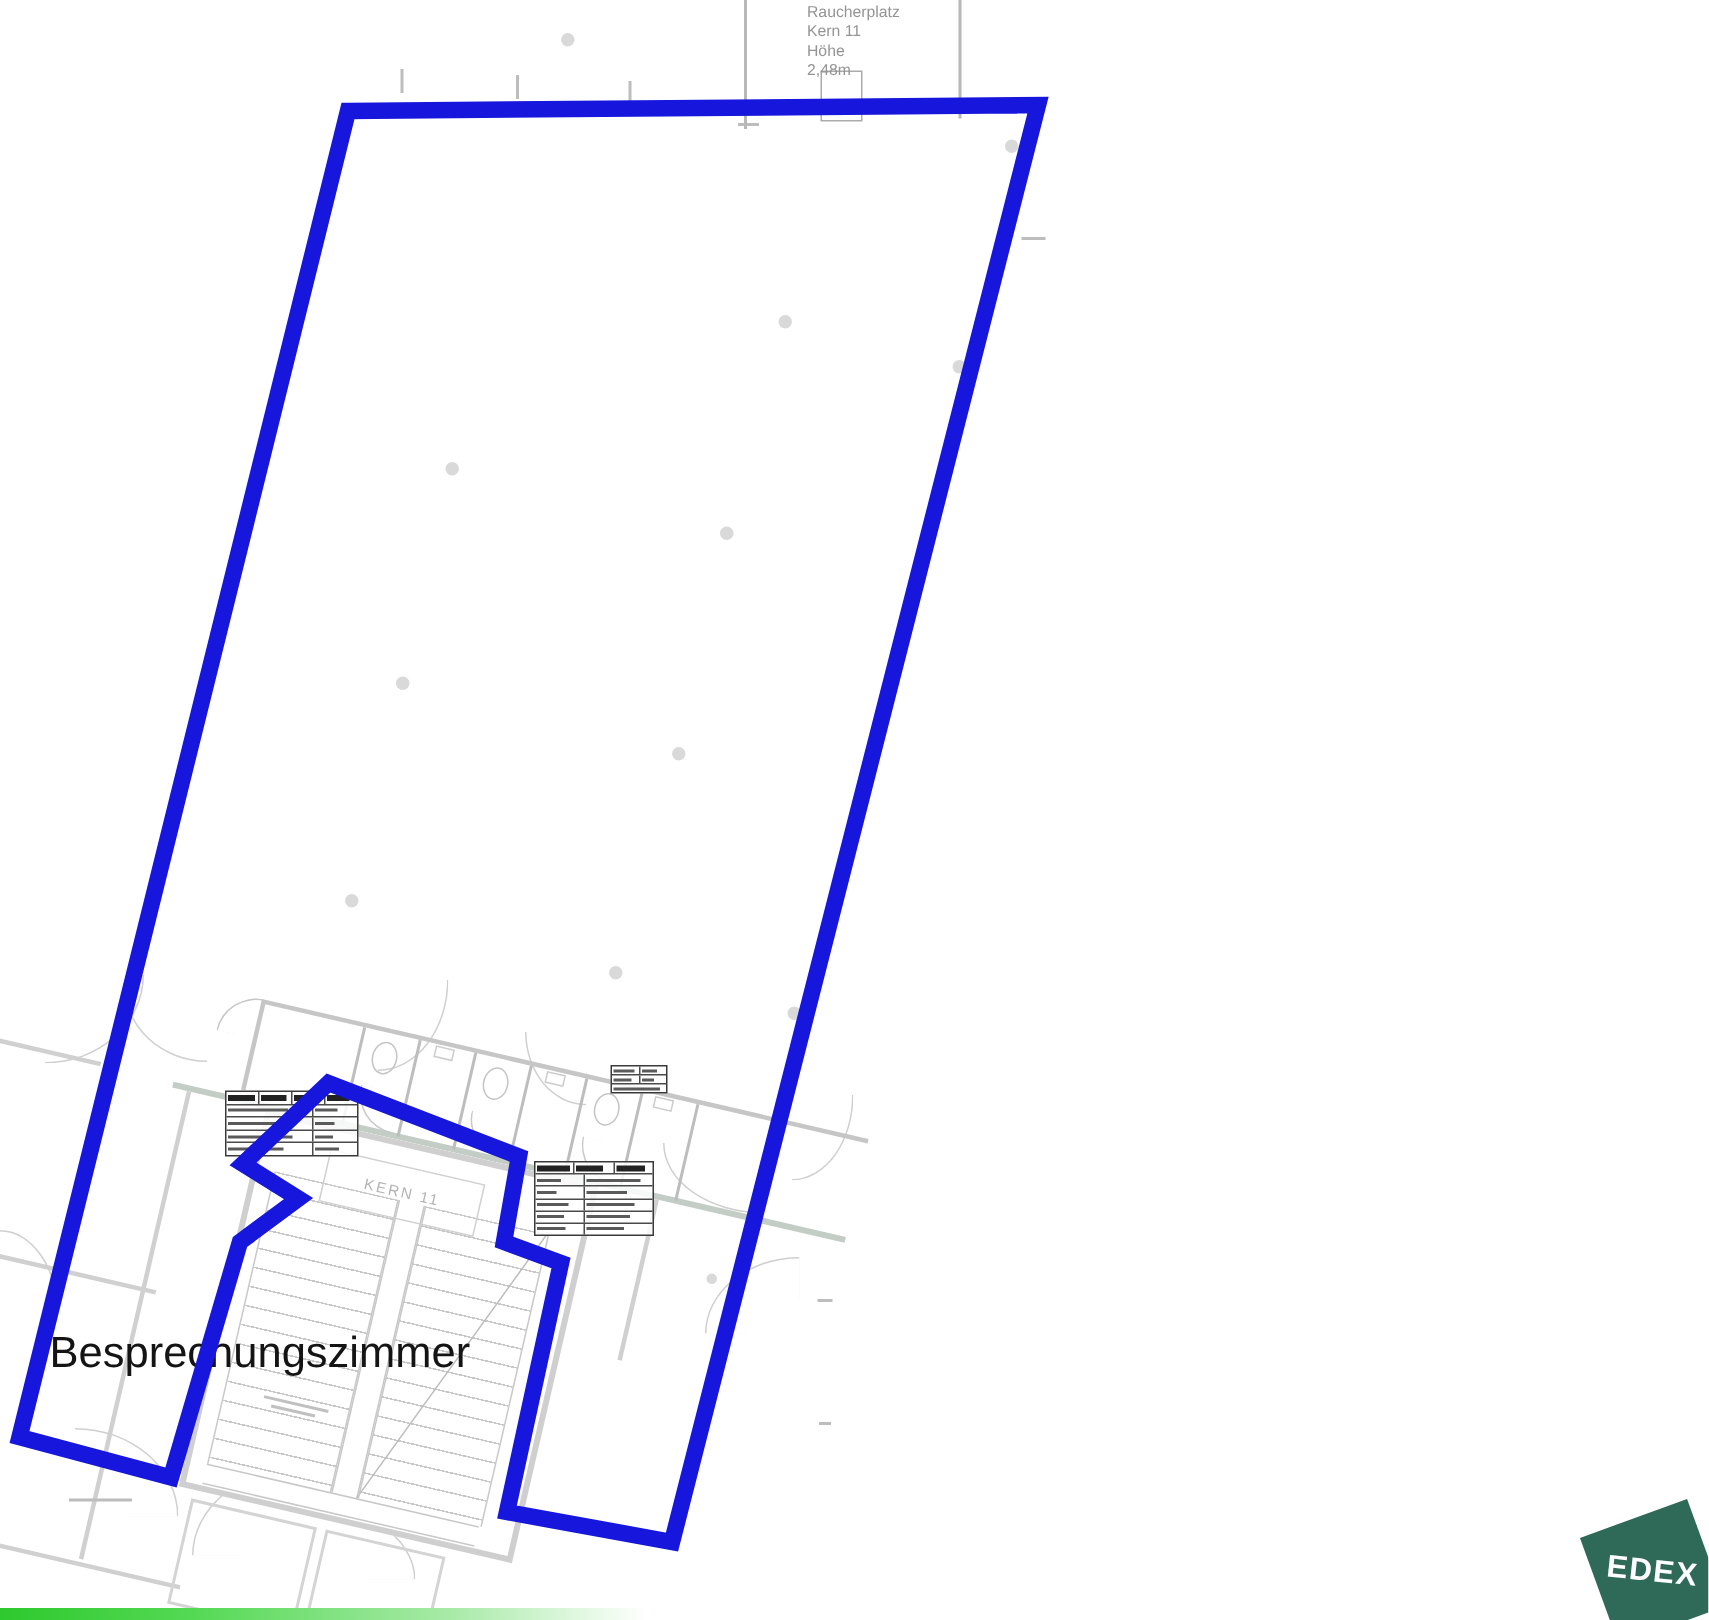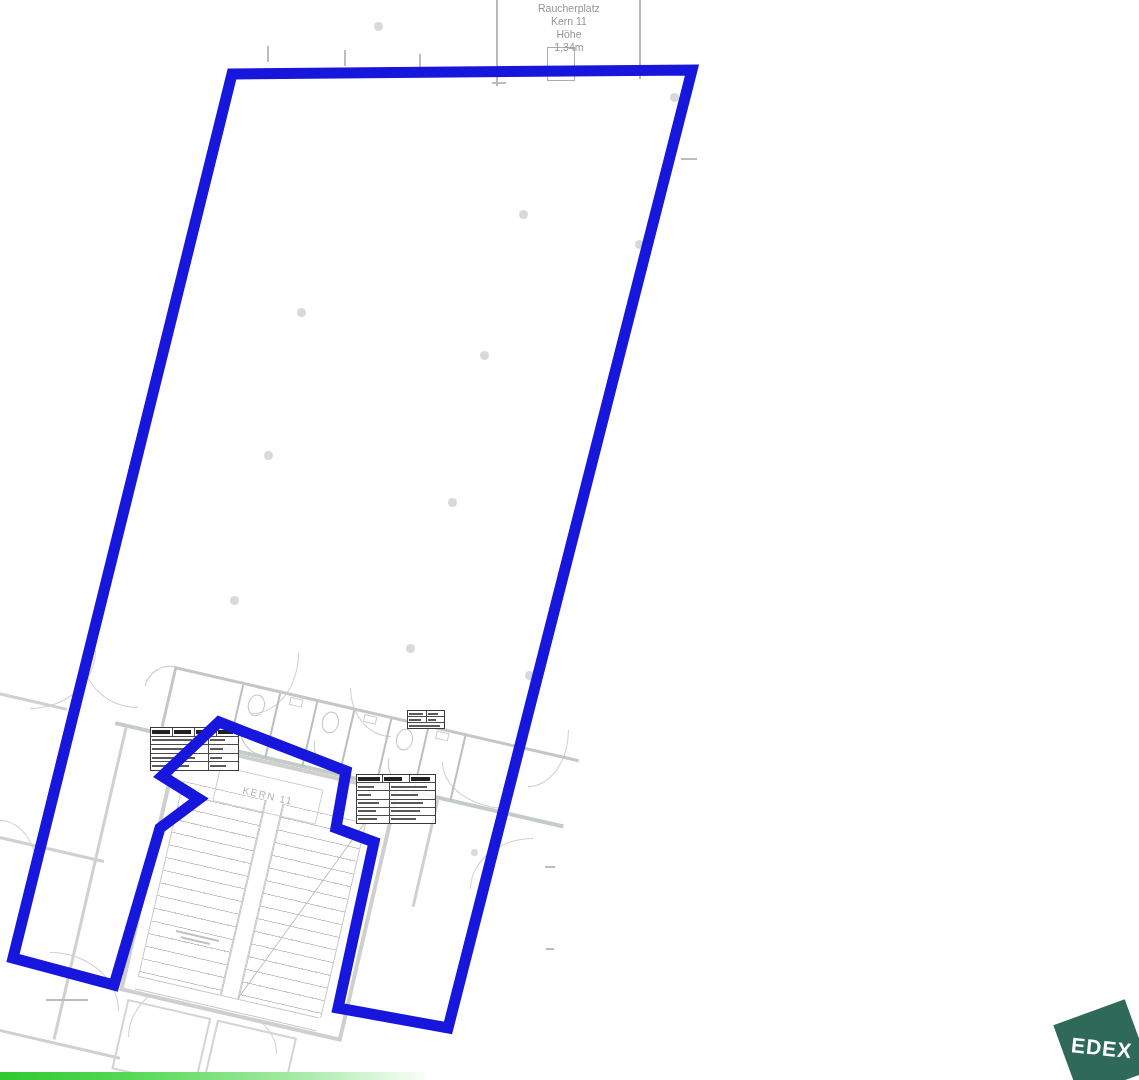--- a/index.html
+++ b/index.html
@@ -41,21 +41,21 @@
   .grid-dot{position:absolute;width:9px;height:9px;border-radius:50%;background:#d2d2d2;opacity:.85;}
   .tick-v{position:absolute;width:2px;background:#bdbdbd;}
   .tick-h{position:absolute;height:2px;background:#bdbdbd;}
   .arc{position:absolute;}
   .arc.br{border-right:1px solid #cfcfcf;border-bottom:1px solid #cfcfcf;border-bottom-right-radius:100%;}
   .arc.bl{border-left:1px solid #cfcfcf;border-bottom:1px solid #cfcfcf;border-bottom-left-radius:100%;}
   .arc.tr{border-right:1px solid #cfcfcf;border-top:1px solid #cfcfcf;border-top-right-radius:100%;}
   .arc.tl{border-left:1px solid #cfcfcf;border-top:1px solid #cfcfcf;border-top-left-radius:100%;}
 
   
-  #raucher-note{position:absolute;left:538px;top:2px;color:#949494;font-size:10.5px;line-height:13px;z-index:3;text-align:center;}
+  #raucher-note{position:absolute;left:538px;top:2px;color:#949494;font-size:10.5px;line-height:13px;z-index:3;}
   .raucher-wall{position:absolute;width:2px;background:#b8b8b8;}
   #raucher-bracket{position:absolute;left:547px;top:47px;width:26px;height:32px;border:1px solid #ababab;}
 
   
   .stamp-table{position:absolute;border:1px solid #3a3a3a;background:rgba(255,255,255,.85);z-index:5;
                display:flex;flex-direction:column;}
   .st-row{flex:1;display:flex;border-top:1px solid #4a4a4a;}
   .st-row:first-child{border-top:none;}
   .st-cell{flex:1;border-left:1px solid #4a4a4a;position:relative;overflow:hidden;}
   .st-cell:first-child{border-left:none;}
@@ -162,21 +162,21 @@
   <div class="arc tl" style="left:470px;top:838px;width:62px;height:50px;"></div>
   <div class="arc br" style="left:528px;top:730px;width:40px;height:56px;"></div>
 
   <div class="raucher-wall" style="left:496px;top:0;height:86px;"></div>
   <div class="raucher-wall" style="left:639px;top:0;height:79px;"></div>
   <div id="raucher-bracket"></div>
   <div id="raucher-note">
     <div>Raucherplatz</div>
     <div>Kern 11</div>
     <div>Höhe</div>
-    <div>1,34m</div>
+    <div>2,48m</div>
   </div>
 
   <div class="stamp-table" style="left:150px;top:727px;width:87px;height:42px;">
     <div class="st-row st-head">
         <div class="st-cell">
           <i style="width:85%"></i>
         </div>
         <div class="st-cell">
           <i style="width:80%"></i>
         </div>
@@ -292,20 +292,21 @@
           <i style="width:50%"></i>
         </div>
       </div>
     <div class="st-row">
         <div class="st-cell" style="flex:2">
           <i style="width:85%"></i>
         </div>
       </div>
   </div>
 
+  <div id="room-label">Besprechungszimmer</div>
 
   <svg id="selection-svg" width="1139" height="1080">
     <polygon fill="none" stroke-linejoin="miter" points="232,74 692,70 448,1028 338,1008 374,842 336,828 346,771 219,722 162,776 199,799 160,828 114,985 13,958" stroke="#1616dc" stroke-width="11"></polygon>
   </svg>
 
   <div id="footer-bar"></div>
 
   <div id="logo">
     <div id="logo-square" style="background: rgb(47, 106, 88);">
       <span id="logo-text">EDEX</span>

